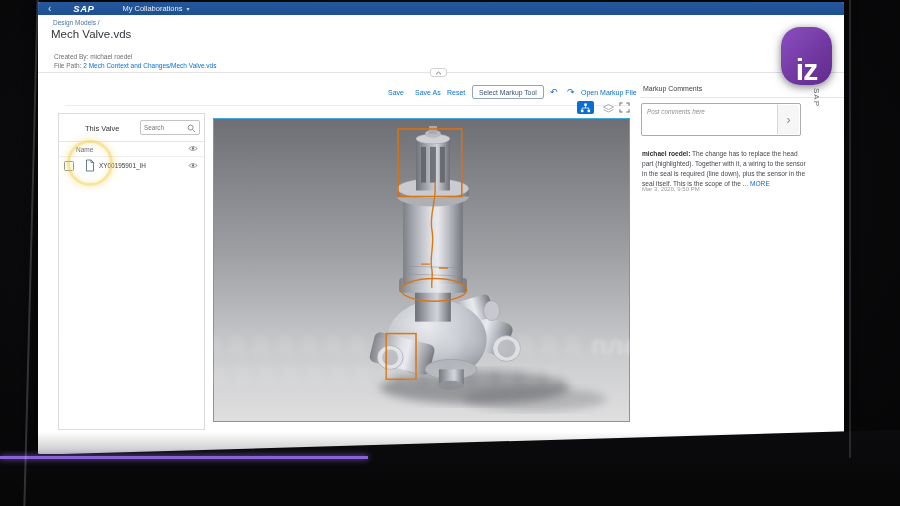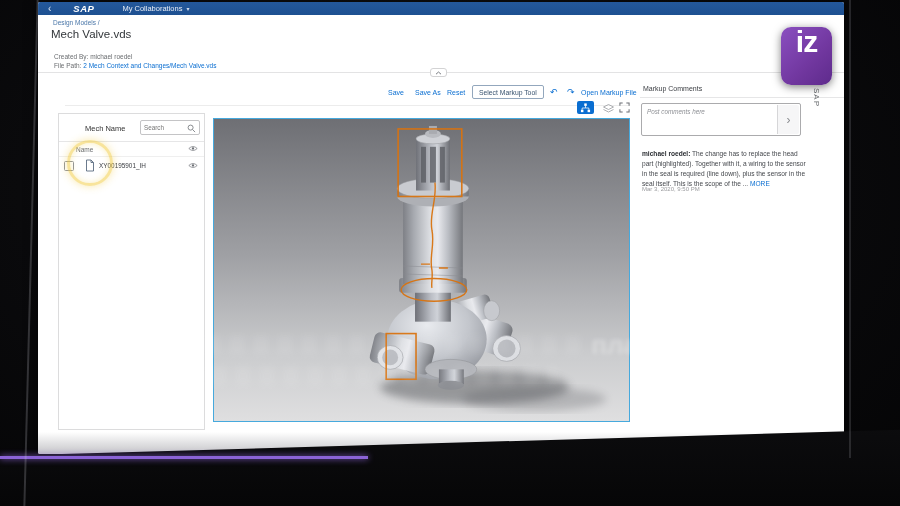--- a/index.html
+++ b/index.html
@@ -106,23 +106,23 @@
 
   
   .side-box { position:absolute; left:772px; top:68px; width:12px; height:12px;
     border:1px solid #c2c2c4; border-radius:2px; background:#f4f4f5; }
   .side-tag { position:absolute; left:774px; top:86px; font-size:8px; color:#6a6d70;
     writing-mode:vertical-rl; text-orientation:sideways; letter-spacing:1px; }
   .screen-bottom-edge { position:absolute; left:0; top:430px; width:806px; height:22px;
     background:linear-gradient(180deg, rgba(205,205,208,0) 0%, #c7c7ca 95%); }
 
   
-  .iz-logo { position:absolute; left:781px; top:27px; width:51px; height:58px; border-radius:10px;
+  .iz-logo { position:absolute; left:781px; top:27px; width:51px; height:58px; border-radius:19px;
     background:linear-gradient(135deg,#8a4fc0 0%, #71379f 60%, #5e2b8c 100%);
-    display:flex; align-items:flex-start; justify-content:center; z-index:8;
+    display:flex; align-items:flex-end; justify-content:center; z-index:8;
     box-shadow:0 2px 8px rgba(0,0,0,.5); }
   .iz-logo span { color:#fff; font-weight:bold; font-size:30px; letter-spacing:-1px; line-height:1; }
   .wm { position:absolute; z-index:5; border-radius:4px; display:flex; align-items:center; }
   .wm1 { left:62px; top:330px; width:710px; height:30px; }
   .wm2 { left:92px; top:363px; width:465px; height:26px; }
   .wm .blob { flex:1; height:18px; filter:blur(3px); opacity:.55;
     background:repeating-linear-gradient(90deg, rgba(255,255,255,.16) 0 14px, rgba(255,255,255,.02) 14px 24px); }
   .wm .frag { color:rgba(255,255,255,.32); font-size:26px; font-weight:bold;
     filter:blur(2px); padding:0 26px 0 10px; }
 </style>
@@ -180,21 +180,21 @@
       <path d="M0.5 5.5 L5.5 8 L10.5 5.5" fill="none" stroke="#9b9da1" stroke-width="0.8"></path>
     </svg>
   </div>
   <div class="icon-btn expand">
     <svg width="11" height="11" viewBox="0 0 12 12">
       <path d="M1 4 V1 H4 M8 1 H11 V4 M11 8 V11 H8 M4 11 H1 V8" stroke="#6a6d72" stroke-width="1.1" fill="none"></path>
     </svg>
   </div>
 
   <div class="left-panel">
-    <div class="lp-title">Mech Name</div>
+    <div class="lp-title">This Valve</div>
     <div class="lp-search">
       <input placeholder="Search" style="">
       <svg class="mag" width="9" height="9" viewBox="0 0 10 10">
         <circle cx="4" cy="4" r="2.8" fill="none" stroke="#7d8085" stroke-width="1"></circle>
         <line x1="6.2" y1="6.2" x2="9" y2="9" stroke="#7d8085" stroke-width="1"></line>
       </svg>
     </div>
     <div class="lp-hdiv"></div>
     <div class="lp-name">Name</div>
     <svg class="eye hdr" width="10" height="7" viewBox="0 0 12 8">

